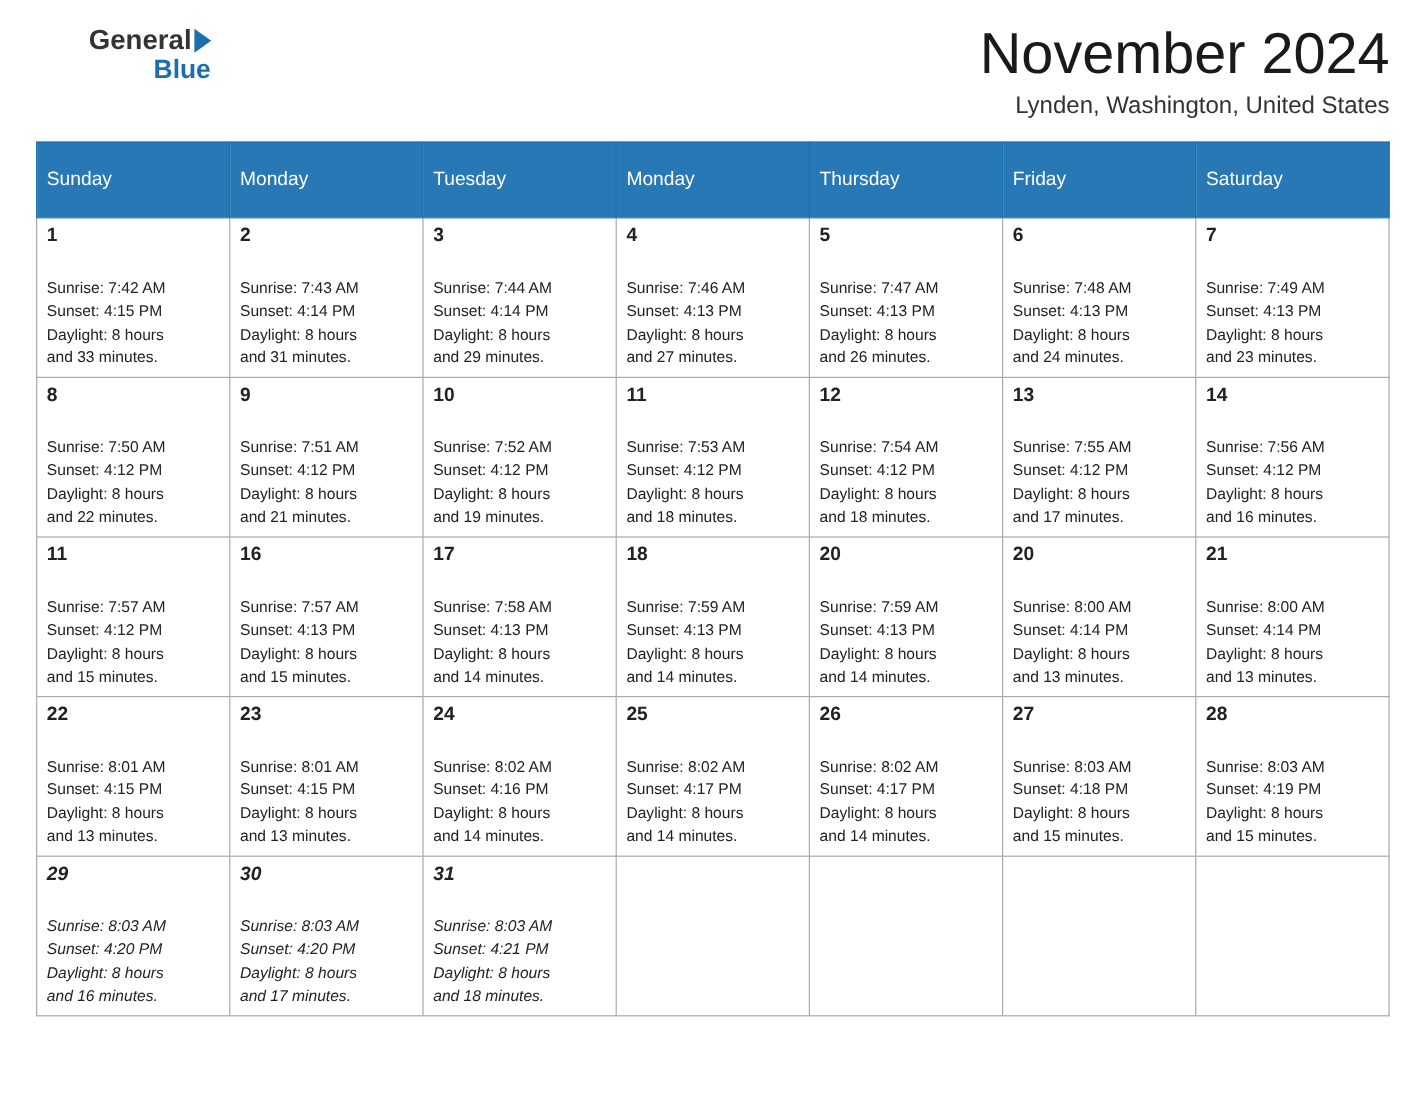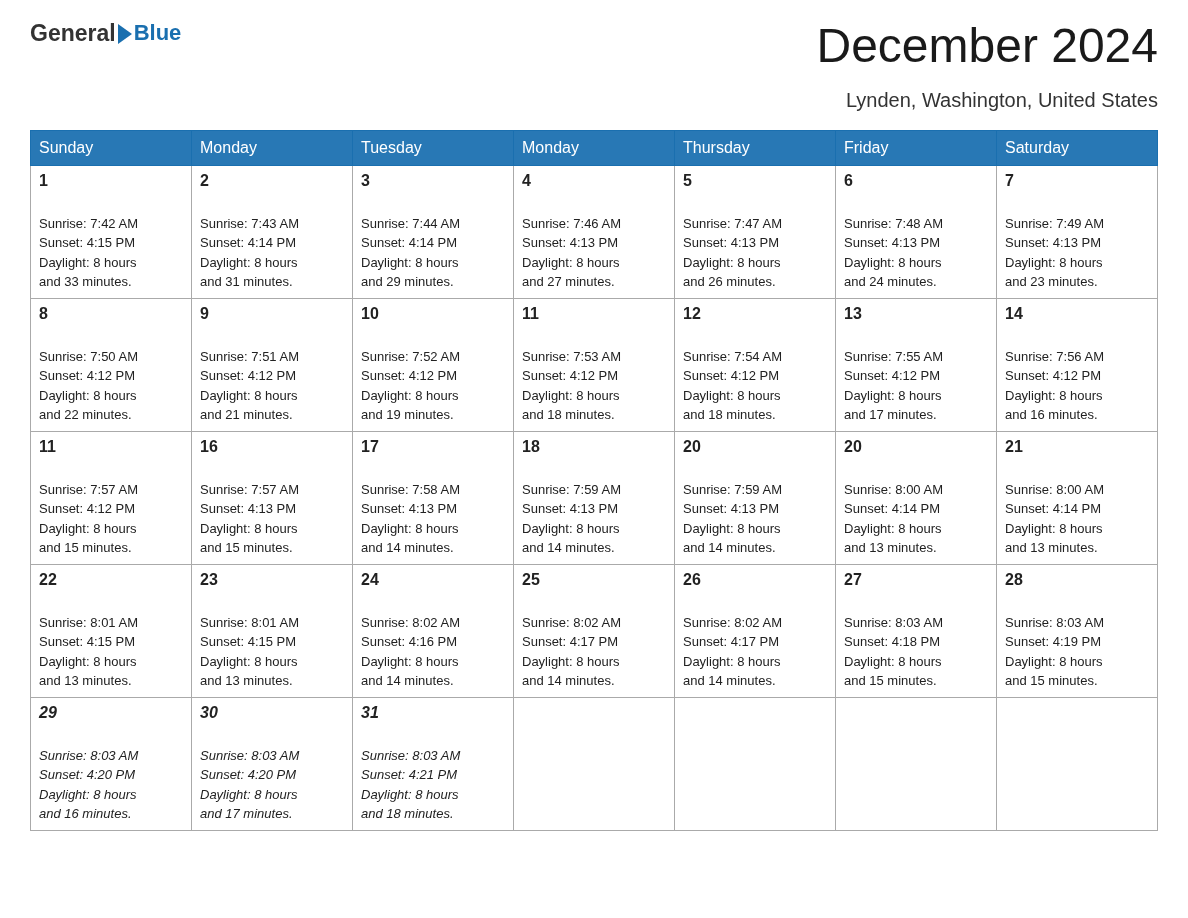--- a/index.html
+++ b/index.html
@@ -21,33 +21,33 @@
     }
     .calendar-title {
       font-size: 48px;
       font-weight: normal;
       color: #1a1a1a;
       line-height: 1.1;
     }
     .calendar-subtitle {
       font-size: 20px;
       color: #333;
-      margin-top: 16px;
+      margin-top: 4px;
     }
     table {
       width: 100%;
       border-collapse: collapse;
       table-layout: fixed;
     }
     thead tr th {
       background-color: #2878b5;
       color: #fff;
       font-size: 16px;
       font-weight: normal;
-      padding: 8px 8px;
+      padding: 22px 8px;
       text-align: left;
       border: 1px solid #1a6faf;
     }
     tbody tr td {
       border: 1px solid #aaa;
       vertical-align: top;
       padding: 6px 8px;
       font-size: 13px;
       color: #222;
       height: 110px;
@@ -66,22 +66,23 @@
     }
     .empty-cell {
       background: #fff;
     }
     tbody tr:last-child td {
       height: 100px;
       font-style: italic;
     }
     .logo-wrapper {
       display: flex;
-      flex-direction: row;
-      align-items: center;
+      flex-direction: column;
+      align-items: flex-end;
+      margin-left: 44px;
     }
     .logo-line1 {
       display: flex;
       align-items: center;
     }
     .logo-general {
       font-size: 23px;
       font-weight: bold;
       color: #333;
     }
@@ -107,21 +108,21 @@
 
 <div class="header">
   <div class="logo-wrapper">
     <div class="logo-line1">
       <span class="logo-general">General</span>
       <span class="logo-triangle"></span>
     </div>
     <div class="logo-line2">Blue</div>
   </div>
   <div class="title-block">
-    <div class="calendar-title">December 2024</div>
+    <div class="calendar-title">November 2024</div>
     <div class="calendar-subtitle">Lynden, Washington, United States</div>
   </div>
 </div>
 
 <table>
   <thead>
     <tr>
 
     <th>Sunday</th>
         <th>Monday</th>

